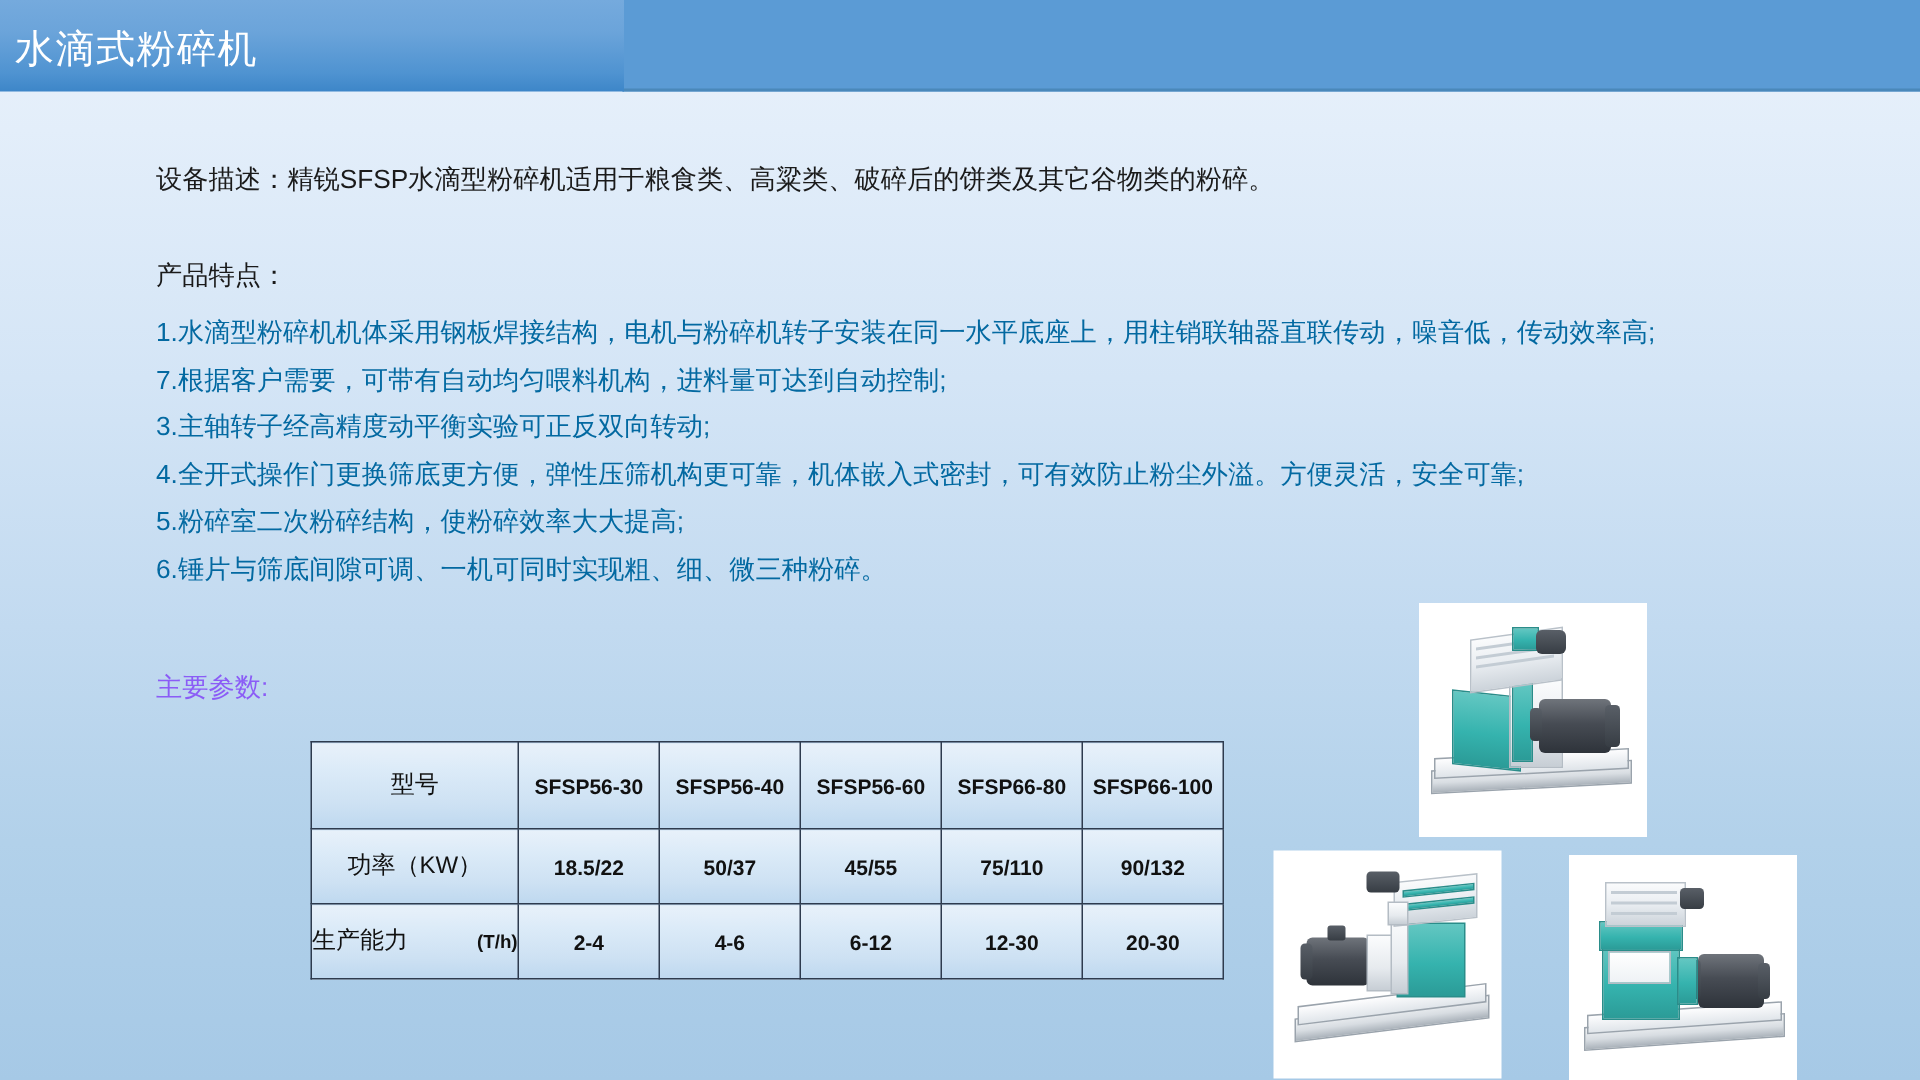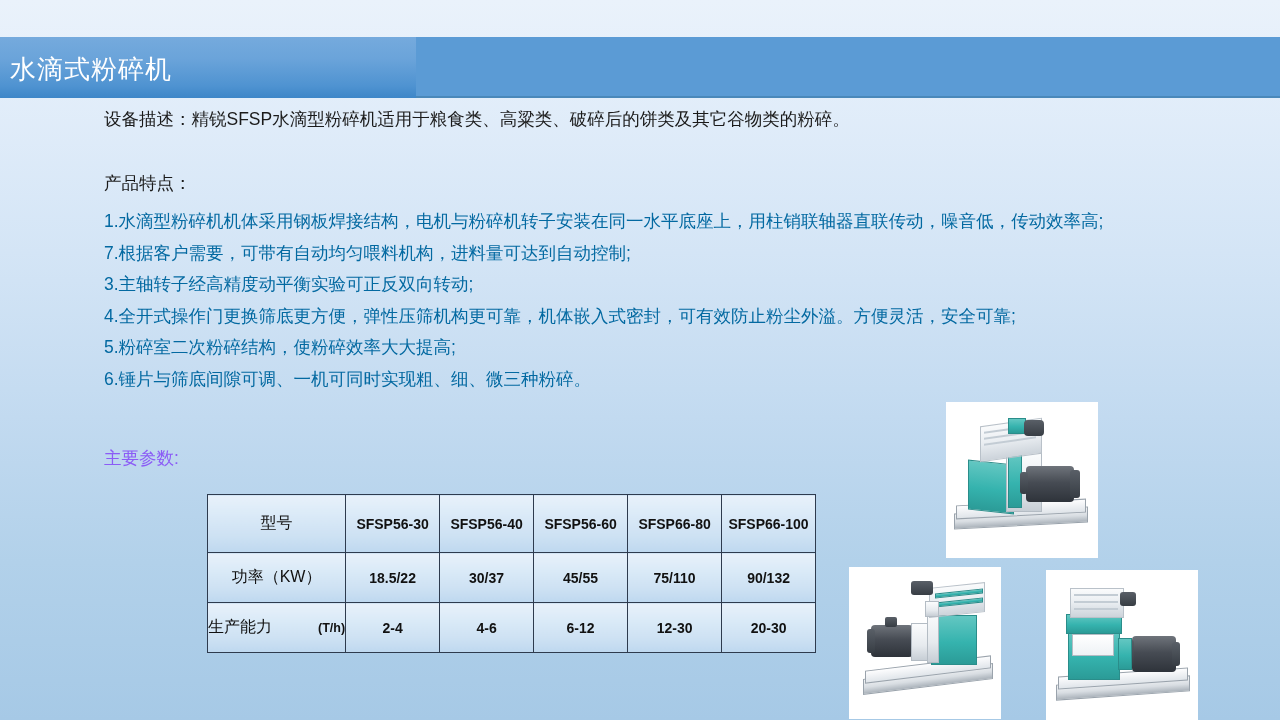--- a/index.html
+++ b/index.html
@@ -14,21 +14,20 @@
     background: linear-gradient(to bottom, #eaf2fb 0%, #e3eefa 12%, #d4e5f6 35%, #c2daf0 58%, #b2d1ea 78%, #a6c9e6 100%);
     position: relative;
   }
 
   
   .header {
     position: absolute;
     left: 0; top: 0;
     width: 1184px;
     height: 61px;
-    margin-top: 37px;
   }
   .header-right {
     position: absolute;
     left: 415px; top: 0;
     width: 865px; height: 59px;
     background: #5b9bd5;
     border-bottom: 2px solid #4a88ba;
   }
   .header-left {
     position: absolute;
@@ -202,21 +201,21 @@
         <td class="label col-label">型号</td>
         <td class="col-data">SFSP56-30</td>
         <td class="col-data">SFSP56-40</td>
         <td class="col-data">SFSP56-60</td>
         <td class="col-data">SFSP66-80</td>
         <td class="col-data">SFSP66-100</td>
       </tr>
       <tr class="row-data">
         <td class="label col-label">功率（KW）</td>
         <td class="col-data">18.5/22</td>
-        <td class="col-data">30/37</td>
+        <td class="col-data">50/37</td>
         <td class="col-data">45/55</td>
         <td class="col-data">75/110</td>
         <td class="col-data">90/132</td>
       </tr>
       <tr class="row-data">
         <td class="label col-label"><span>生产能力</span><span class="unit-sm">(T/h)</span></td>
         <td class="col-data">2-4</td>
         <td class="col-data">4-6</td>
         <td class="col-data">6-12</td>
         <td class="col-data">12-30</td>

